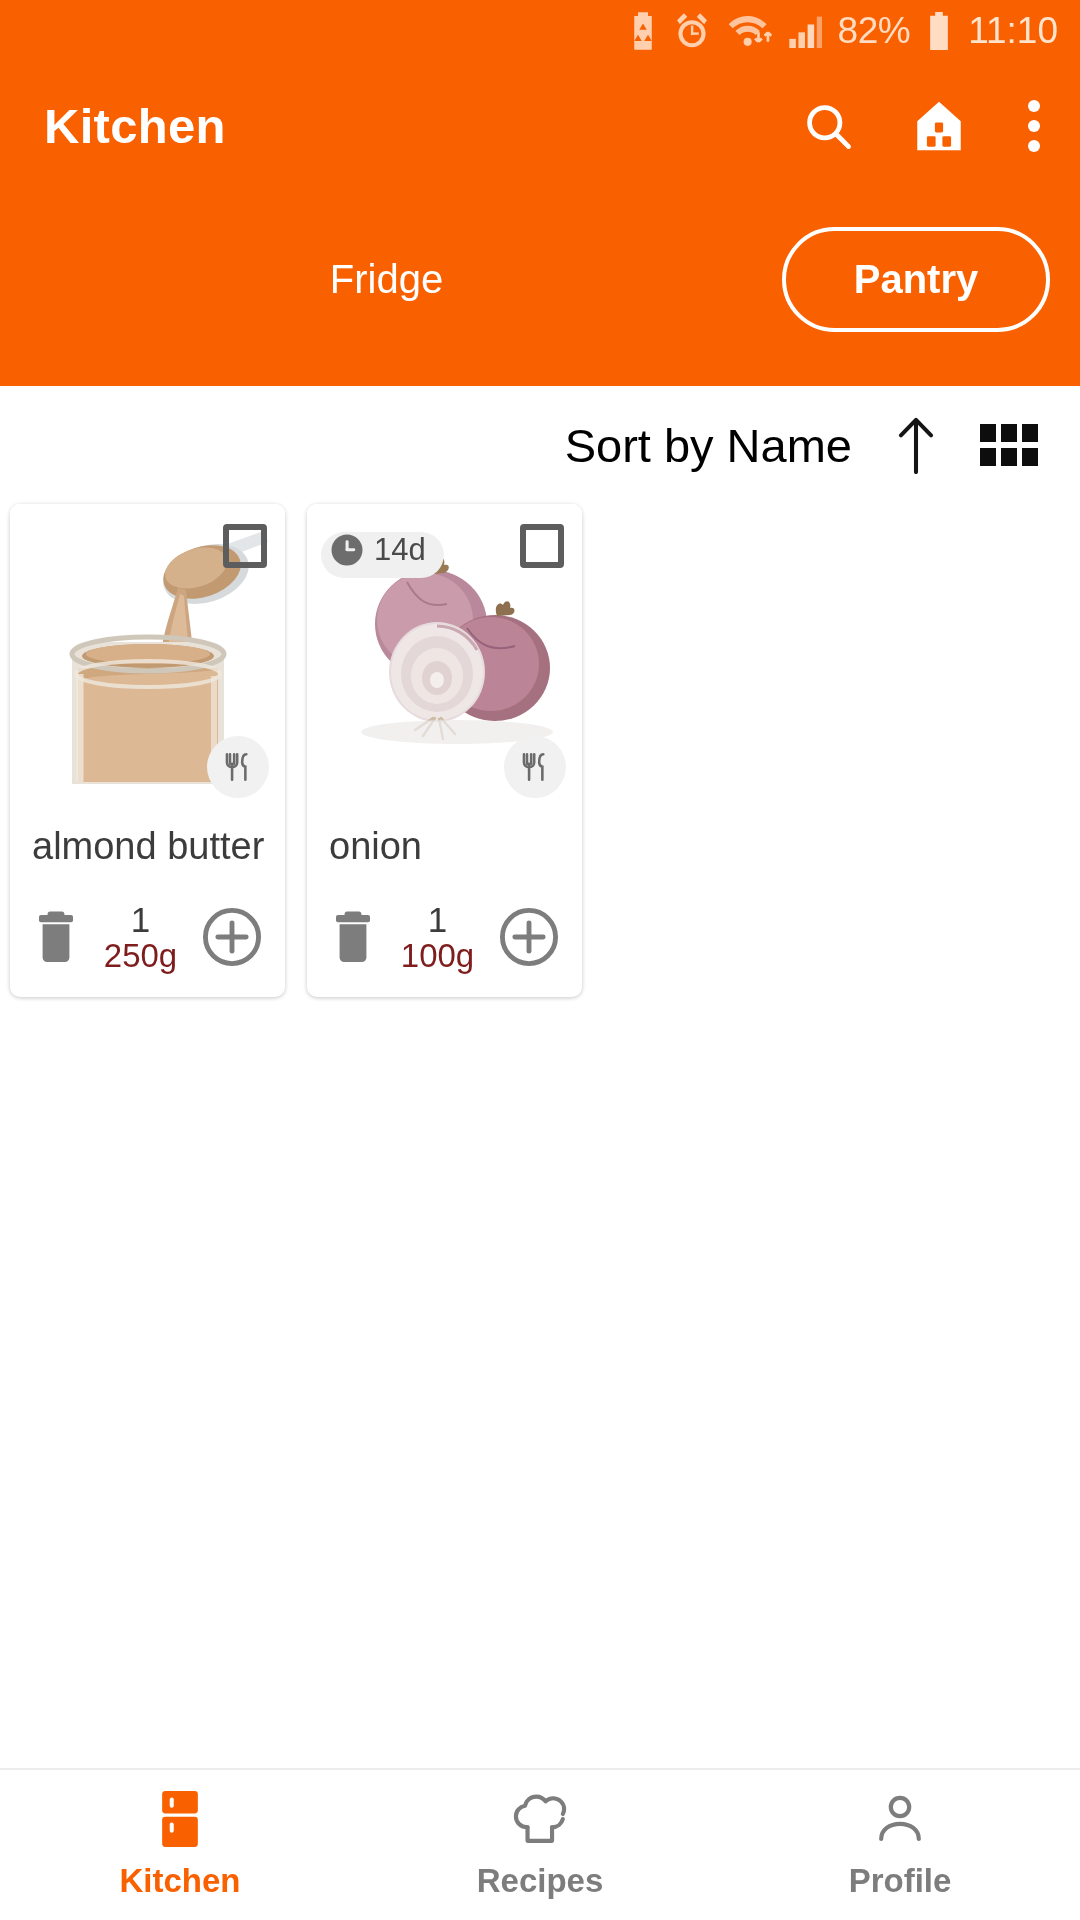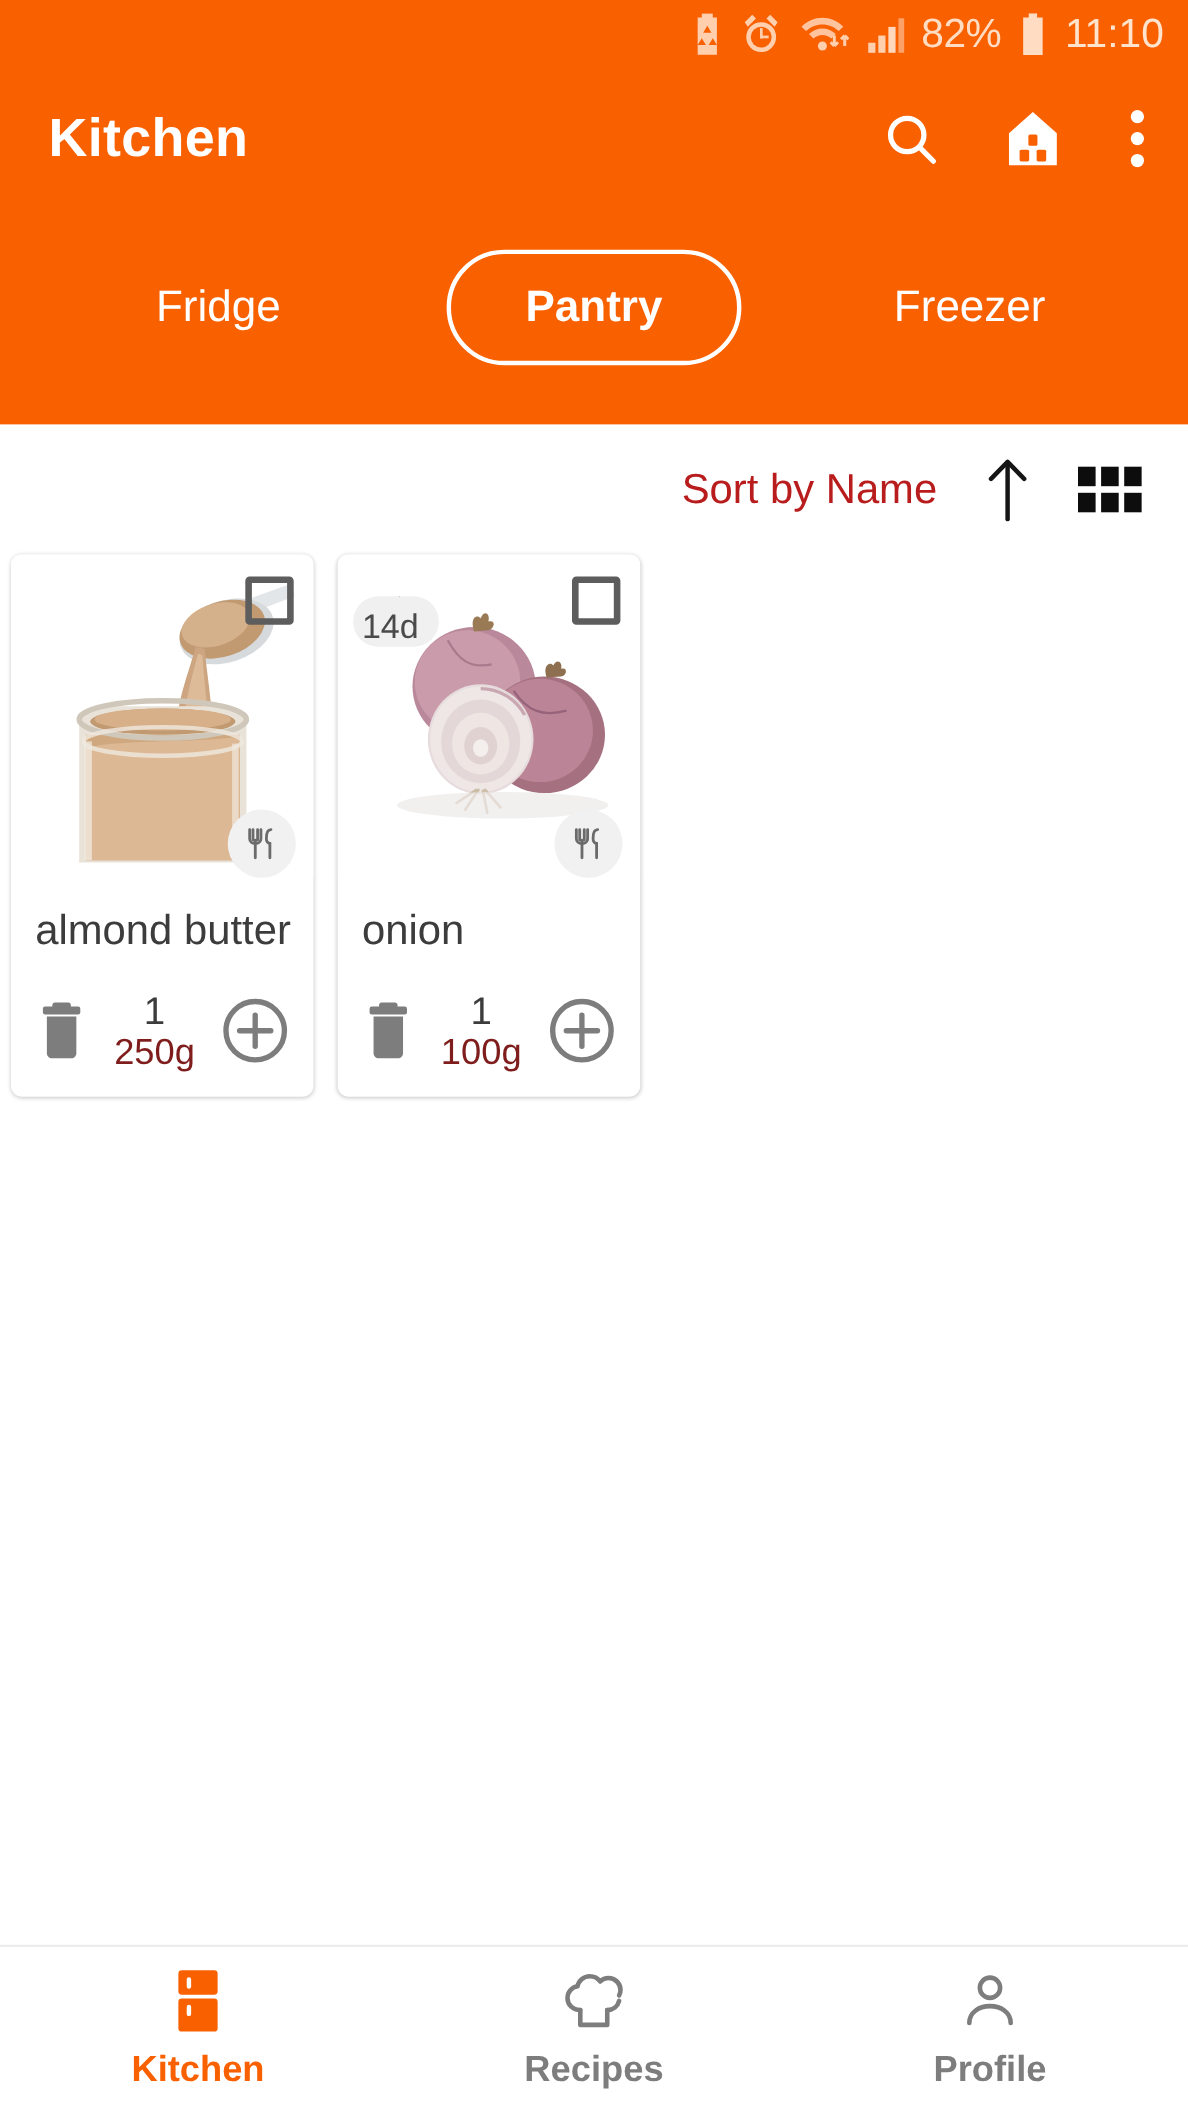--- a/index.html
+++ b/index.html
@@ -41,43 +41,43 @@
   .tab.active {
     border: 4px solid #ffffff; border-radius: 60px; font-weight: 700;
     padding: 26px 10px; max-width: 268px;
   }
 
   
   .sortbar {
     height: 118px; display:flex; align-items:center; justify-content:flex-end;
     padding-right: 42px; gap: 44px; flex:0 0 auto; background:#fff;
   }
-  .sort-label { font-size: 38px; color: #b91c1c; cursor:pointer; }
+  .sort-label { font-size: 47px; color: #000000; cursor:pointer; }
   .sort-dir { cursor:pointer; display:flex; align-items:center; }
   .view-toggle { cursor:pointer; display:flex; align-items:center; }
 
   
   .content { flex:1 1 auto; padding: 0 0 0 10px; background:#fff; }
   .grid { display:flex; gap: 22px; flex-wrap:wrap; align-items:flex-start; }
 
   .card {
     width: 275px; background:#fff; border-radius: 10px;
     box-shadow: 0 1px 4px rgba(0,0,0,0.22);
     overflow:hidden; position:relative; padding-bottom: 8px;
   }
   .card-media { position:relative; height: 292px; background:#fff; }
 
   .checkbox {
     position:absolute; top: 20px; right: 18px; width: 44px; height: 44px;
     border: 6px solid #5d5d5d; border-radius: 4px; background: transparent; cursor:pointer;
   }
   .expiry {
-    position:absolute; top: 38px; left: 14px; height: 46px;
-    background:#f0f0f0; border-radius: 26px; display:flex; align-items:flex-end;
-    padding: 0 18px 0 8px; gap: 9px; flex-direction: column;
+    position:absolute; top: 28px; left: 14px; height: 46px;
+    background:#f0f0f0; border-radius: 26px; display:flex; align-items:flex-start;
+    padding: 0 18px 0 8px; gap: 9px;
   }
   .expiry-text { font-size: 31px; color:#4a4a4a; }
 
   .fab-fork {
     position:absolute; right: 16px; bottom: -2px; width: 62px; height: 62px;
     background: #f1f1f1; border-radius: 50%; display:flex; align-items:center;
     justify-content:center; cursor:pointer; z-index:3;
   }
 
   .prod-img { width:100%; height:100%; display:block; }
@@ -178,21 +178,20 @@
             <circle cx="3" cy="13" r="2.9" fill="#fff"></circle>
             <circle cx="3" cy="22.6" r="2.9" fill="#fff"></circle>
           </svg>
         </div>
       </div>
     </div>
 
     <div class="tabs">
       <div class="tab">Fridge</div>
       <div class="tab active">Pantry</div>
-      <div class="tab">Freezer</div>
     </div>
   </div>
 
   <div class="sortbar">
     <div class="sort-label">Sort by Name</div>
     <div class="sort-dir">
       <svg width="40" height="58" viewBox="0 0 20 30" fill="none" stroke="#151515" stroke-width="2.1">
         <line x1="10" y1="29" x2="10" y2="2.5" stroke-linecap="round"></line>
         <polyline points="2.2,10 10,2 17.8,10" stroke-linecap="round" stroke-linejoin="round"></polyline>
       </svg>

